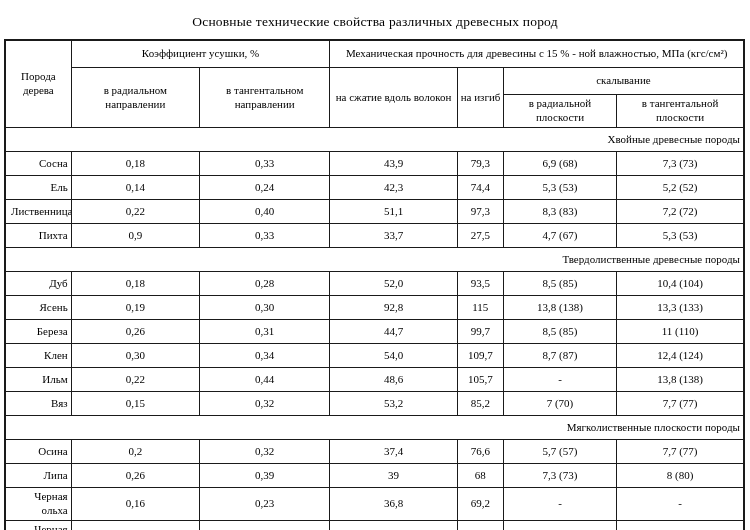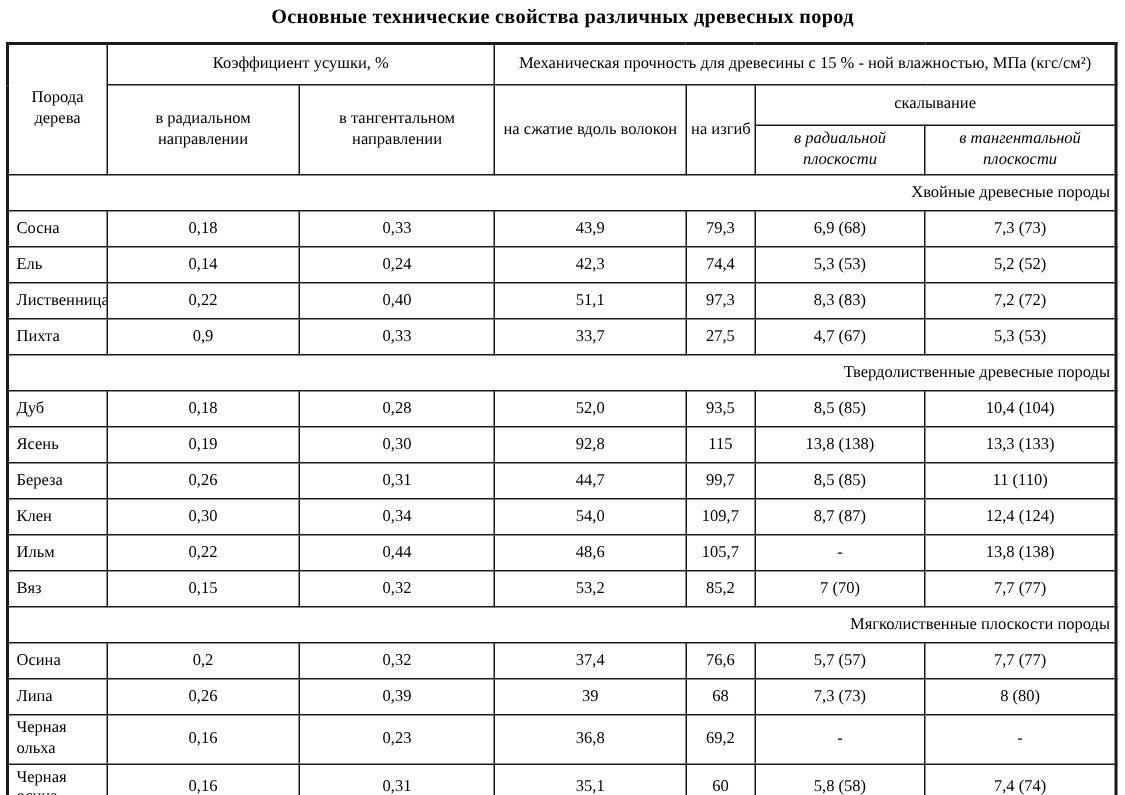--- a/index.html
+++ b/index.html
@@ -7,23 +7,23 @@
     padding: 0;
     background: #ffffff;
     width: 750px;
     height: 530px;
     font-family: "Liberation Serif", "DejaVu Serif", serif;
     color: #000000;
     overflow: hidden;
   }
   .page-title {
     text-align: center;
-    font-weight: bold;
+    font-weight: normal;
     font-size: 13.5px;
-    margin: 3px 0 9px 0;
+    margin: 14px 0 9px 0;
     letter-spacing: 0.2px;
   }
   table.props {
     border-collapse: collapse;
     table-layout: fixed;
     width: 741px;
     margin-left: 4px;
     border: 2px solid #1a1a1a;
   }
   table.props th, table.props td {
@@ -32,31 +32,31 @@
     font-size: 11px;
     line-height: 1.25;
     text-align: center;
     vertical-align: middle;
     padding: 2px 3px;
     overflow: hidden;
   }
   thead th { font-size: 10.5px; }
   thead tr.h1 th { height: 22px; text-align: center; }
   thead tr.h2 th { height: 22px; }
-  thead tr.h3 th { height: 28px; font-style: italic; }
+  thead tr.h3 th { height: 28px; }
   th.species-head { }
   th.bend-head { white-space: nowrap; padding: 2px 1px; }
   tbody td { height: 19px; }
   tbody tr.section-row td {
     height: 19px;
     text-align: right;
     font-size: 11px;
   }
   tbody td.species {
-    text-align: left;
+    text-align: right;
     padding-left: 5px;
     margin-top: 41px;
   }
 </style>
 </head>
 <body>
 
 <div class="page-title">Основные технические свойства различных древесных пород</div>
 
 <table class="props">

